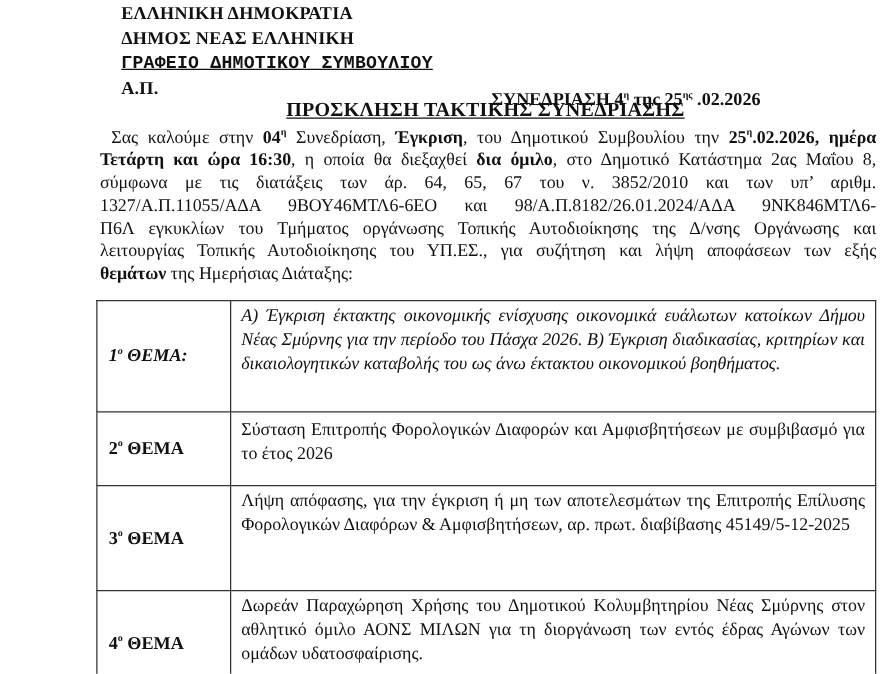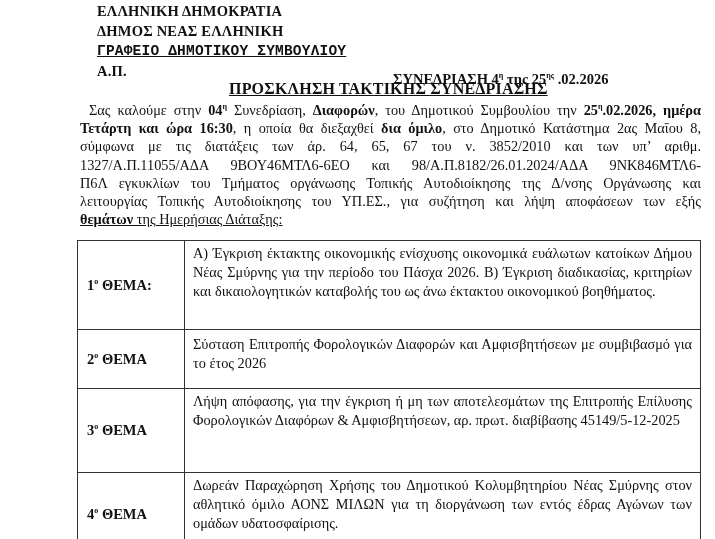--- a/index.html
+++ b/index.html
@@ -17,53 +17,53 @@
   .session sup { font-size: 8px; }
   .title {
     position: absolute; left: 229px; top: 80px; font-weight: bold; font-size: 16px;
     text-decoration: underline; letter-spacing: 0.2px;
   }
   .body {
     position: absolute; left: 80px; top: 101px; width: 621px;
     font-size: 14.3px; line-height: 18.2px; text-align: justify;
   }
   .body .line { display: block; text-align: justify; text-align-last: justify; white-space: nowrap; }
-  .body .line.last { text-align-last: left; text-decoration: underline; }
+  .body .line.last { text-align-last: left; }
   .body .ind { padding-left: 9px; }
   .body sup { font-size: 8px; line-height: 0; }
   b { font-weight: bold; }
   table.topics {
     position: absolute; left: 77px; top: 240px; width: 624px;
     border-collapse: collapse; font-size: 14.3px;
   }
   table.topics td { border: 1.5px solid #333; vertical-align: middle; }
   table.topics td.lbl { width: 96px; font-weight: bold; padding-left: 9px; font-size: 14.5px; }
   table.topics td.lbl sup { font-size: 8px; }
   table.topics td.desc { padding: 2px 8px 0 8px; line-height: 19px; text-align: justify; vertical-align: top; }
-  tr.r1 td { height: 85px; }
+  tr.r1 td { height: 85px; font-style: italic; }
   tr.r2 td { height: 53px; }
   tr.r3 td { height: 80px; }
   tr.r4 td { height: 80px; }
   tr.r1 td.desc, tr.r3 td.desc, tr.r4 td.desc { padding-top: 3px; }
   tr.r2 td.desc { padding-top: 5px; margin-top: 20px; }
 </style>
 </head>
 <body>
 
 <div class="hdr l1">ΕΛΛΗΝΙΚΗ ΔΗΜΟΚΡΑΤΙΑ</div>
 <div class="hdr l2">ΔΗΜΟΣ ΝΕΑΣ ΕΛΛΗΝΙΚΗ</div>
 <div class="hdr l3">ΓΡΑΦΕΙΟ ΔΗΜΟΤΙΚΟΥ ΣΥΜΒΟΥΛΙΟΥ</div>
 <div class="hdr l4">Α.Π.</div>
 
 <div class="session"><span>ΣΥΝΕΔΡΙΑΣΗ 4</span><sup>η</sup><span> της 25</span><sup>ης</sup><span> .02.2026</span></div>
 
 <div class="title">ΠΡΟΣΚΛΗΣΗ ΤΑΚΤΙΚΗΣ  ΣΥΝΕΔΡΙΑΣΗΣ</div>
 
 <div class="body">
-  <span class="line ind"><span>Σας καλούμε στην </span><b>04</b><sup><b>η</b></sup><span> Συνεδρίαση, </span><b>Διαφορών</b><span>, του Δημοτικού Συμβουλίου την </span><b>25</b><sup><b>η</b></sup><b>.02.2026, ημέρα</b></span>
+  <span class="line ind"><span>Σας καλούμε στην </span><b>04</b><sup><b>η</b></sup><span> Συνεδρίαση, </span><b>Έγκριση</b><span>, του Δημοτικού Συμβουλίου την </span><b>25</b><sup><b>η</b></sup><b>.02.2026, ημέρα</b></span>
   <span class="line"><b>Τετάρτη και ώρα 16:30</b><span>, η οποία θα διεξαχθεί </span><b>δια όμιλο</b><span>, στο Δημοτικό Κατάστημα 2ας Μαΐου 8,</span></span>
   <span class="line">σύμφωνα με τις διατάξεις των άρ. 64, 65, 67 του ν. 3852/2010 και των υπ’ αριθμ.</span>
   <span class="line">1327/Α.Π.11055/ΑΔΑ 9ΒΟΥ46ΜΤΛ6-6ΕΟ και 98/Α.Π.8182/26.01.2024/ΑΔΑ 9ΝΚ846ΜΤΛ6-</span>
   <span class="line">Π6Λ εγκυκλίων του Τμήματος οργάνωσης Τοπικής Αυτοδιοίκησης της Δ/νσης Οργάνωσης και</span>
   <span class="line">λειτουργίας Τοπικής Αυτοδιοίκησης του ΥΠ.ΕΣ., για συζήτηση και λήψη αποφάσεων των εξής</span>
   <span class="line last"><b>θεμάτων</b><span> της Ημερήσιας Διάταξης:</span></span>
 </div>
 
 <table class="topics">
   <tbody>

